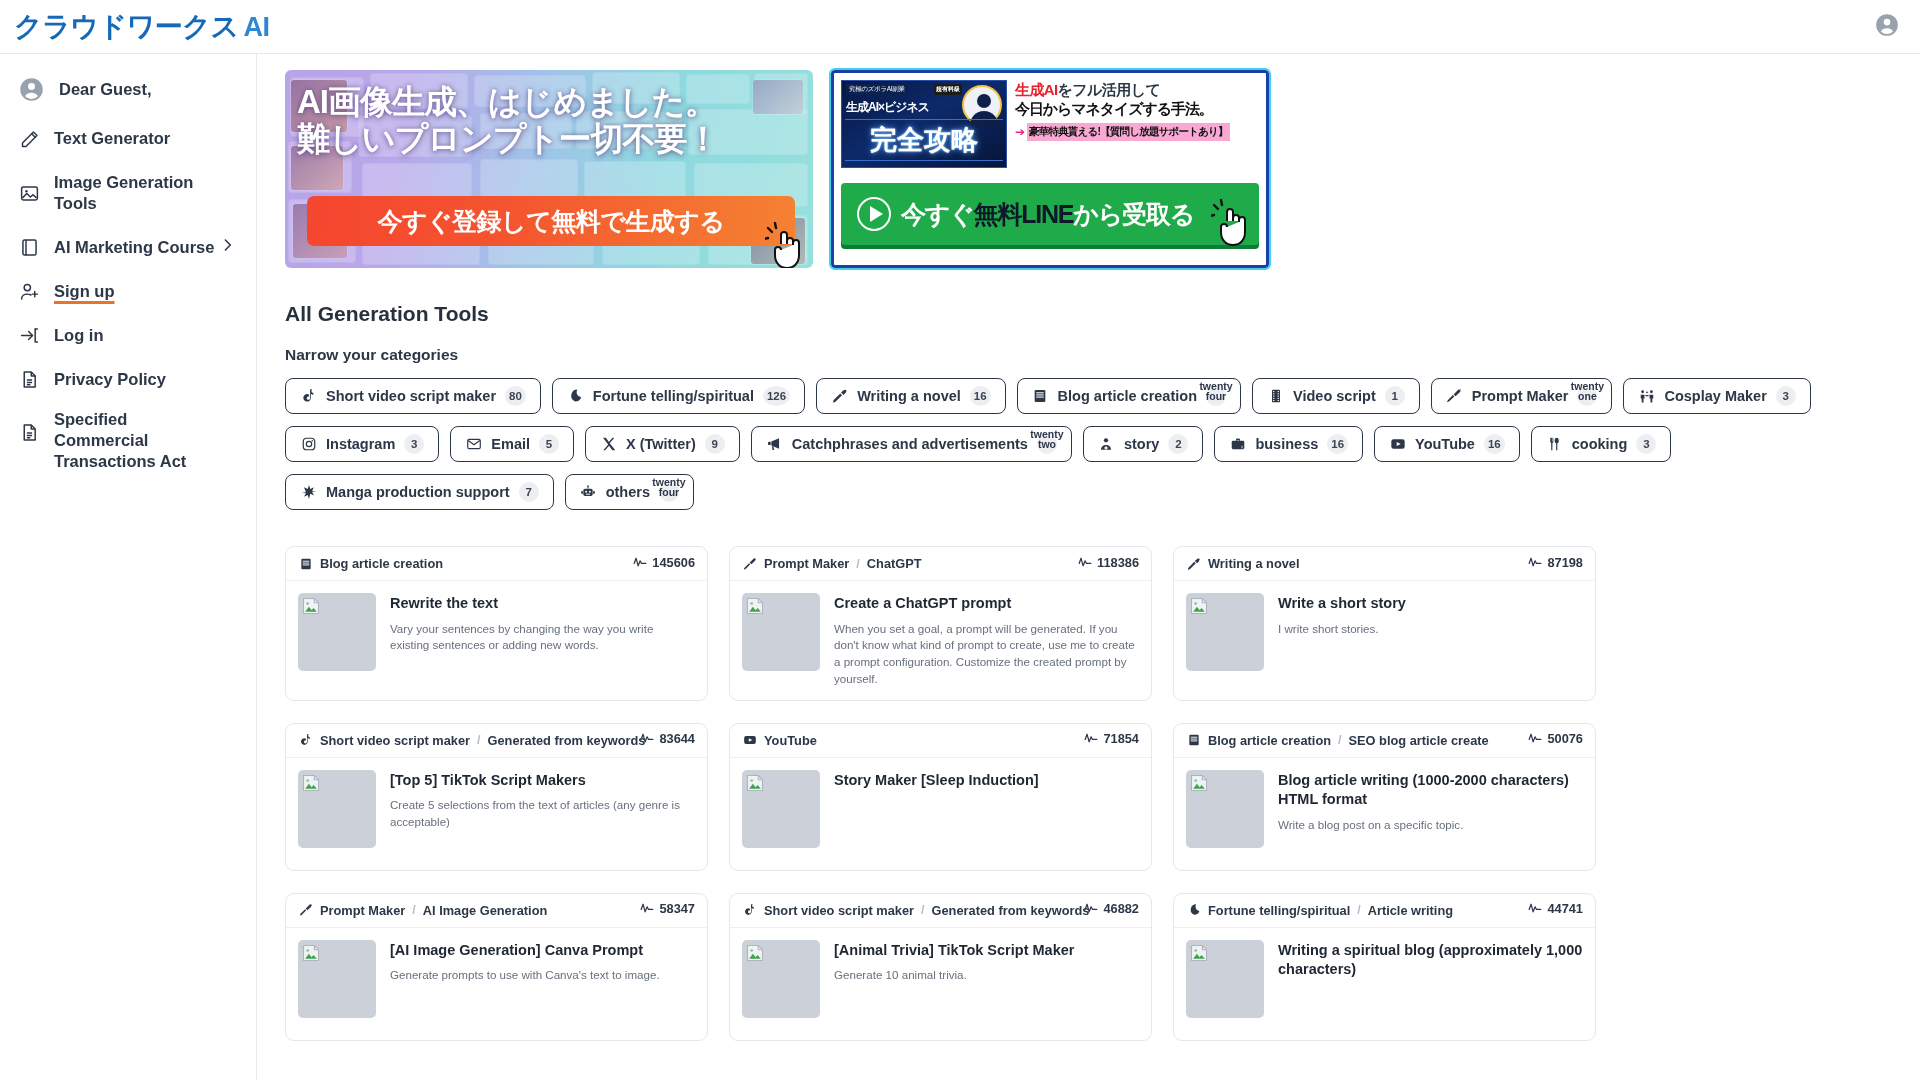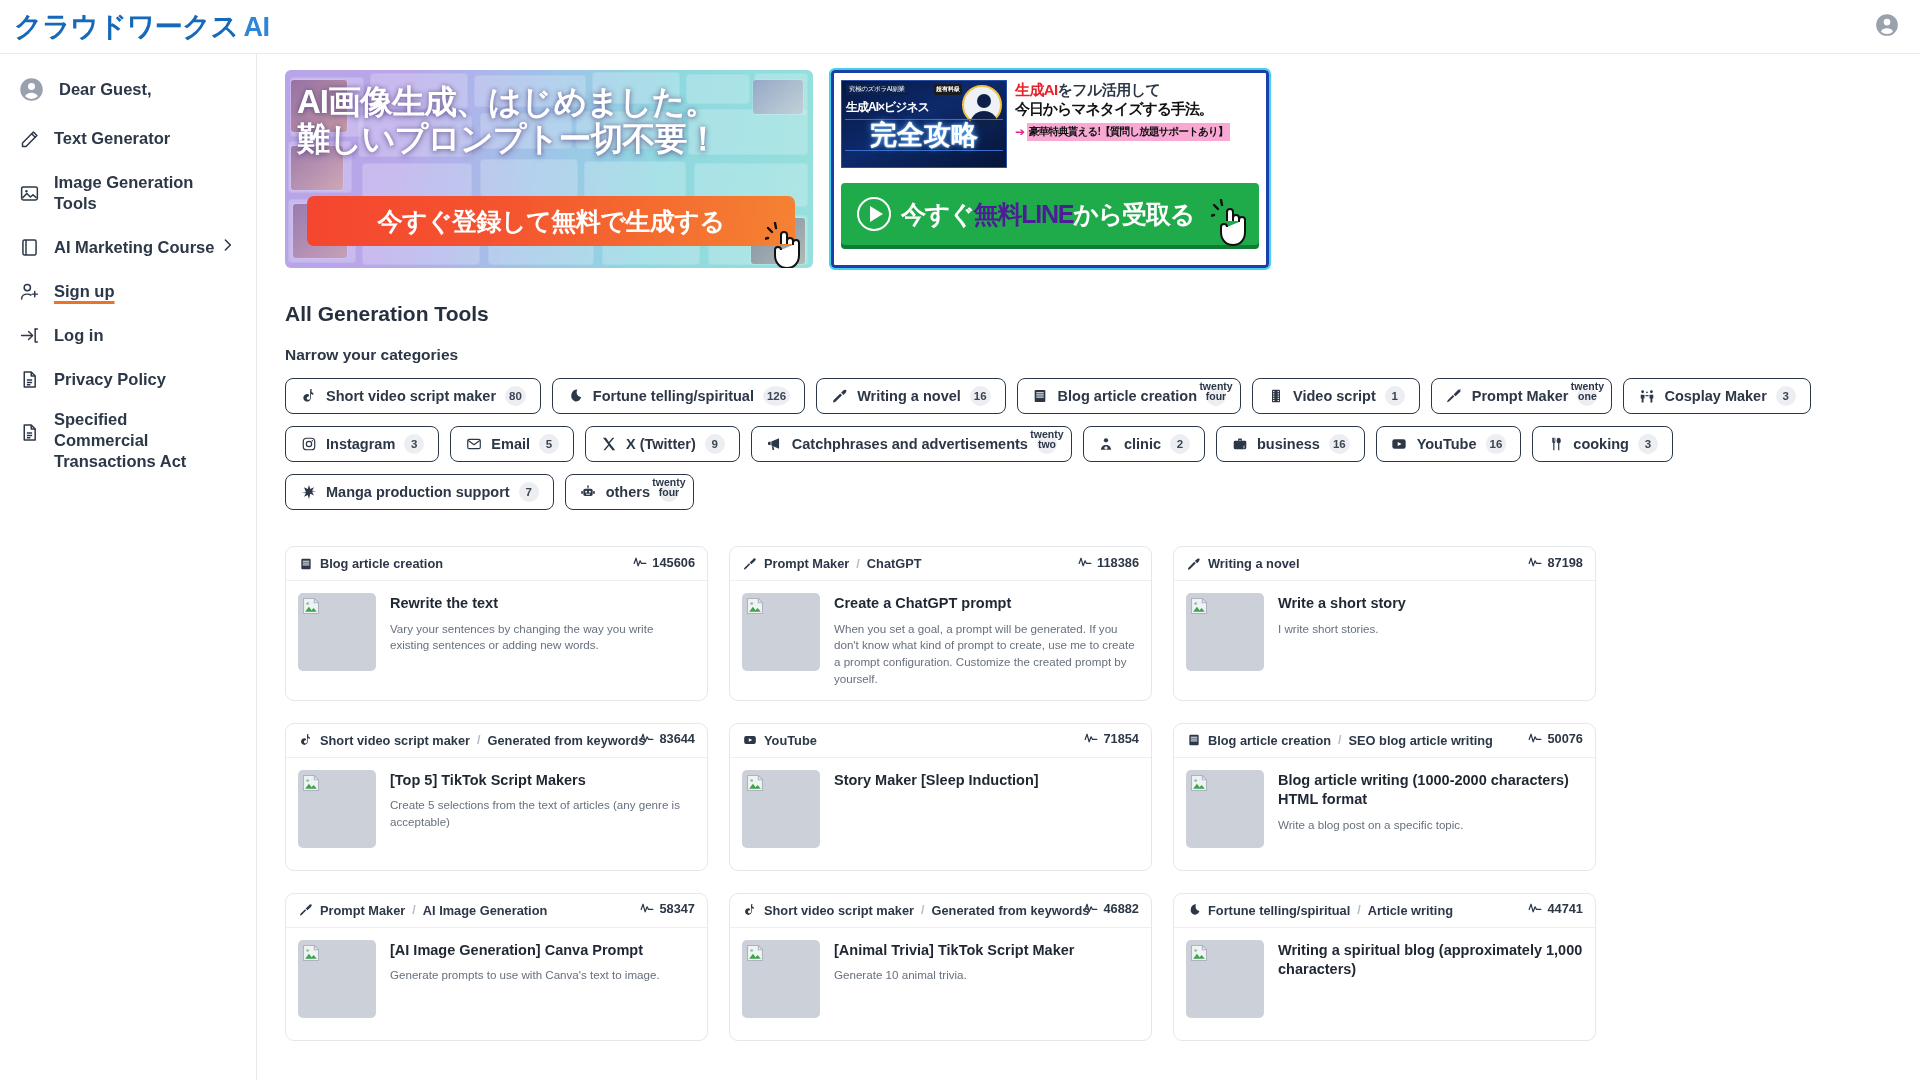--- a/index.html
+++ b/index.html
@@ -117,21 +117,21 @@
   }
   .b2-top { display: flex; gap: 8px; height: 96px; }
   .b2-thumb {
     width: 166px; height: 88px; flex: 0 0 166px;
     background: linear-gradient(150deg,#071742 0%,#0d2a6b 45%,#061538 100%);
     border: 1px solid #2b4fa8; position: relative; overflow: hidden;
   }
   .b2-thumb .t1 { position:absolute; left:4px; top:3px; font-size:6.5px; color:#fff; background:#0b2150; padding:1px 3px; letter-spacing:-.3px; white-space:nowrap;}
   .b2-thumb .t2 { position:absolute; left:4px; top:18px; font-size:12px; font-weight:800; color:#fff; letter-spacing:-1px; white-space:nowrap;}
   .b2-thumb .t3 {
-    position:absolute; left:3px; top:38px; right:3px; height:32px;
+    position:absolute; left:3px; top:38px; right:3px; height:42px;
     font-size:27px; font-weight:900; color:#fff; letter-spacing:0px;
     display:flex; align-items:center; justify-content:center;
     text-shadow: 0 0 7px #4ea8ff, 0 0 2px #fff;
     border-top:1px solid #3a6ecb; border-bottom:1px solid #3a6ecb;
   }
   .b2-thumb .badge { position:absolute; right:44px; top:3px; font-size:6px; font-weight:800; color:#fff; background:#1b1b1b; border-radius:2px; padding:1px 2px; }
   .b2-thumb .ava { position:absolute; right:4px; top:4px; width:40px; height:40px; border-radius:50%; border:2px solid #f2c045; background:#eef2f7; }
   .b2-thumb .ava::before { content:""; position:absolute; left:13px; top:7px; width:14px; height:14px; border-radius:50%; background:#0e1f49;}
   .b2-thumb .ava::after { content:""; position:absolute; left:6px; top:24px; width:28px; height:16px; border-radius:14px 14px 0 0; background:#0e1f49;}
   .b2-copy { flex: 1; padding-top: 1px; }
@@ -148,21 +148,21 @@
   .b2-cta {
     margin-top: 7px; height: 62px;
     background: #1fab4a; border-radius: 4px;
     box-shadow: 0 4px 0 #0e7c33;
     display: flex; align-items: center; gap: 10px; padding-left: 16px;
     position: relative;
   }
   .b2-cta .play { width: 34px; height: 34px; flex:0 0 34px; border-radius:50%; border:2.5px solid #fff; display:flex; align-items:center; justify-content:center; }
   .b2-cta .play::after { content:""; border-left: 13px solid #fff; border-top: 8px solid transparent; border-bottom: 8px solid transparent; margin-left:4px; }
   .b2-cta .ctatxt { font-size: 25px; font-weight: 900; color:#fff; letter-spacing:-1.2px; white-space: nowrap; }
-  .b2-cta .ctatxt .lime { color:#4c1d95; }
+  .b2-cta .ctatxt .lime { color:#0f172a; }
   .cursor-hand { position:absolute; right: 4px; bottom: -6px; width: 44px; height: 52px; pointer-events:none; }
 
   
   .h-title { margin: 34px 0 0 28px; font-size: 21px; font-weight: 700; color: #26303f; }
   .h-sub { margin: 20px 0 0 28px; font-size: 15.5px; font-weight: 600; color: #2c3747; }
 
   
   .chips { margin: 14px 0 0 28px; display: flex; flex-wrap: wrap; gap: 12px 11px; width: 1545px; }
   .chip {
     height: 36px; padding: 0 14px;
@@ -564,21 +564,21 @@
       </div>
       <div class="chip">
         <span class="cic">
           <svg viewBox="0 0 24 24" fill="#2c3747">
             <circle cx="12" cy="6.4" r="3.2"></circle>
             <path d="M4.4 20.8c0-4.4 3.4-7.4 7.6-7.4s7.6 3 7.6 7.4z"></path>
             <rect x="11" y="15.4" width="2" height="5" fill="#fff"></rect>
             <rect x="9.5" y="16.9" width="5" height="2" fill="#fff"></rect>
           </svg>
         </span>
-        <span>clinic</span>
+        <span>story</span>
         <span class="cnt">2</span>
       </div>
       <div class="chip">
         <span class="cic">
           <svg viewBox="0 0 24 24" fill="#2c3747">
             <rect x="2.6" y="7.2" width="18.8" height="12.6" rx="2"></rect>
             <path d="M9 7.2V5.6A1.8 1.8 0 0110.8 3.8h2.4A1.8 1.8 0 0115 5.6v1.6h-2.2V6H11.2v1.2z"></path>
             <circle cx="18" cy="16.6" r="2.6" fill="#2c3747"></circle>
             <rect x="17.4" y="14.6" width="1.2" height="4" fill="#fff"></rect>
           </svg>
@@ -803,21 +803,21 @@
             <span class="hic">
               <svg viewBox="0 0 24 24" fill="#2c3747">
                 <rect x="4" y="3" width="16" height="18" rx="1.8"></rect>
                 <rect x="6.4" y="6.4" width="11.2" height="1.6" fill="#fff"></rect>
                 <rect x="6.4" y="9.6" width="11.2" height="1.6" fill="#fff"></rect>
                 <rect x="6.4" y="12.8" width="11.2" height="1.6" fill="#fff"></rect>
               </svg>
             </span>
             <span class="cat">Blog article creation</span>
             <span class="sep">/</span>
-            <span class="sub">SEO blog article writing</span>
+            <span class="sub">SEO blog article create</span>
           </div>
           <div class="stat">
             <span class=""><svg viewBox="0 0 24 24" fill="none" stroke="#2c3747" stroke-width="2.1" stroke-linecap="round" stroke-linejoin="round">
                 <path d="M2 14.5l3.2-9 3.6 13 3.4-8.6 2.4 4.6h7.4"></path>
               </svg></span>
             <span class="n">50076</span>
           </div>
         </div>
         <div class="card-body">
           <div class="thumb"><span class=""><svg viewBox="0 0 24 24">

